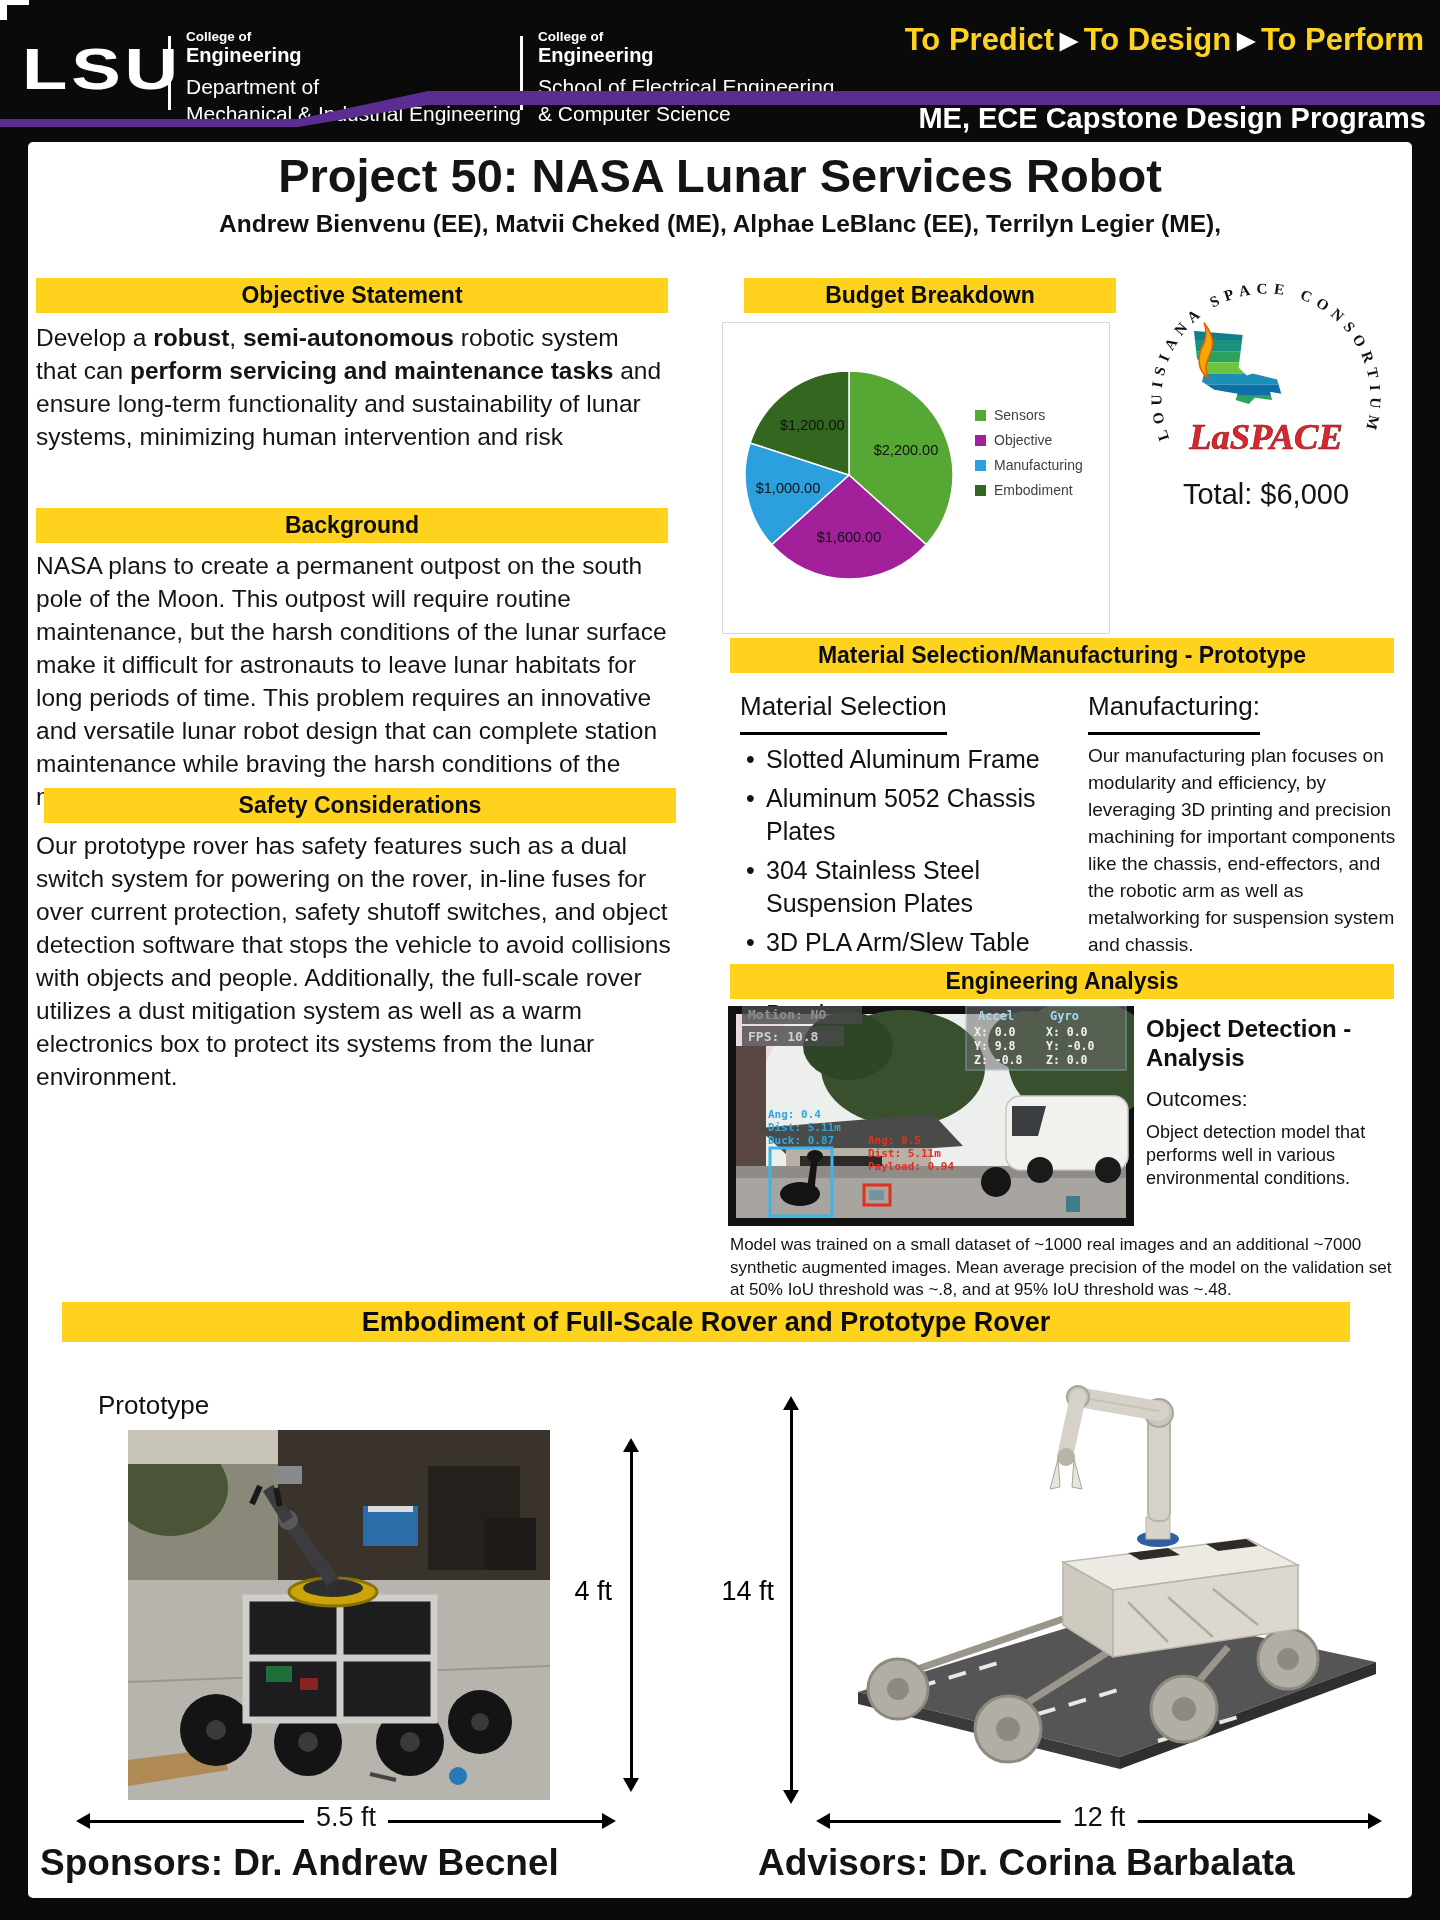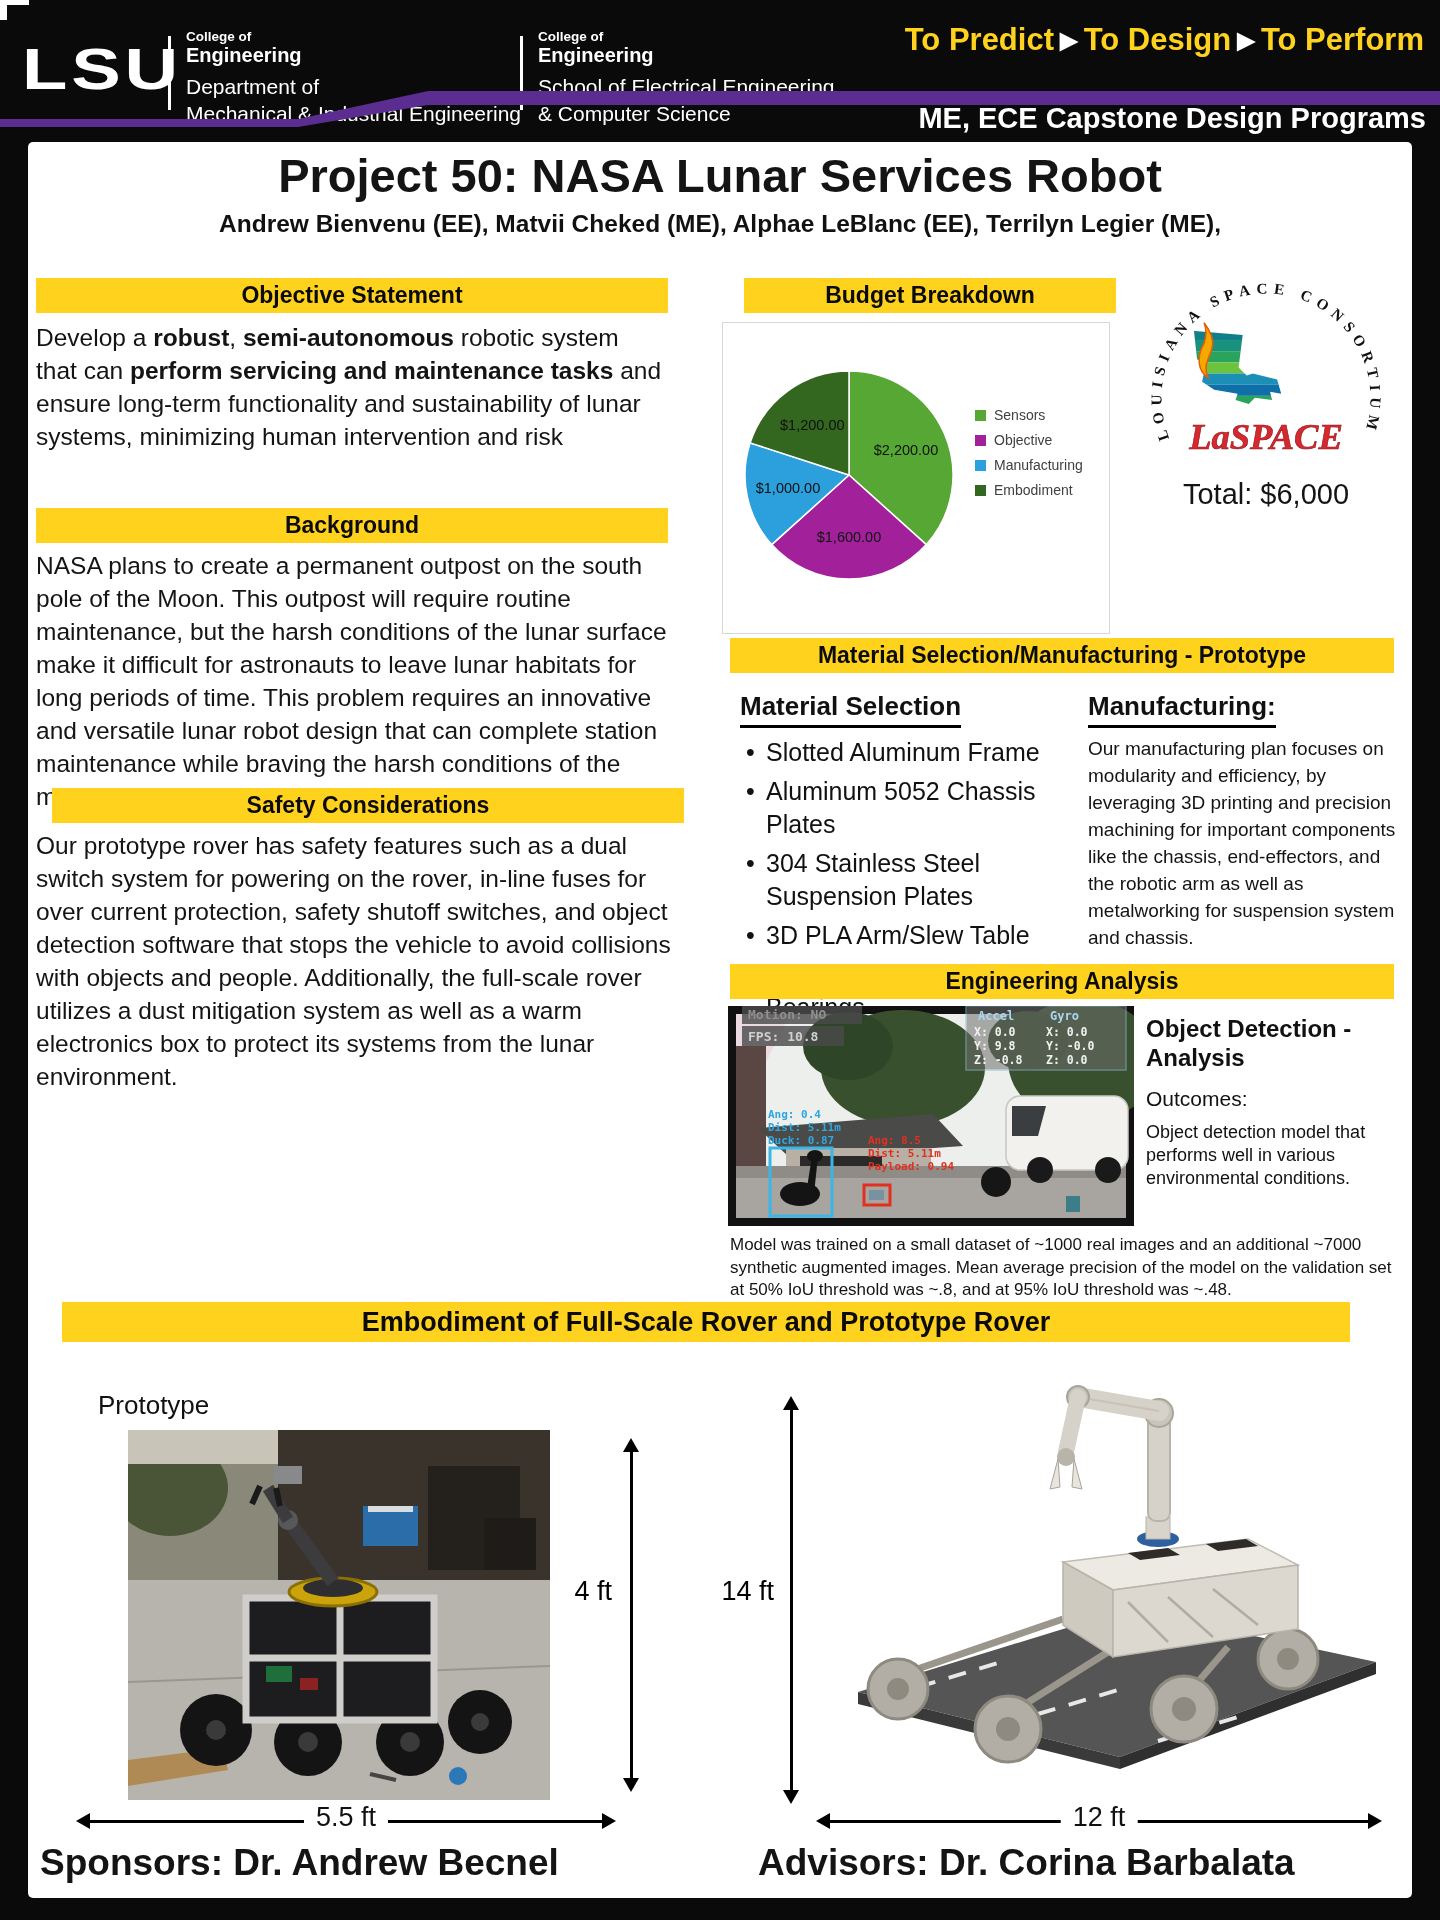--- a/index.html
+++ b/index.html
@@ -19,21 +19,21 @@
   .motto .tri{color:#fff;font-size:23px;vertical-align:2px;padding:0 6px;}
   .program{position:absolute;right:14px;top:102px;font-size:29px;font-weight:700;color:#fff;white-space:nowrap;}
   
   .content{position:absolute;left:28px;top:142px;width:1384px;height:1756px;background:#fff;border-radius:5px;}
   .title{position:absolute;left:0;top:6px;width:100%;text-align:center;font-size:47px;font-weight:800;color:#141414;}
   .authors{position:absolute;left:0;top:66px;width:100%;text-align:center;font-size:24.5px;font-weight:700;line-height:1.32;}
   .bar{position:absolute;background:#FFD21E;color:#0b0b0b;font-weight:700;text-align:center;
        font-size:23px;height:35px;line-height:35px;}
   .body-lg{position:absolute;font-size:24.5px;line-height:1.345;color:#141414;}
   .body-sm{position:absolute;font-size:19px;line-height:1.42;color:#141414;}
-  .subhead{font-size:26px;font-weight:700;border-bottom:3px solid #000;display:inline-block;padding-bottom:3px;line-height:1.15;}
+  .subhead{font-size:26px;font-weight:400;border-bottom:3px solid #000;display:inline-block;padding-bottom:10px;line-height:1.15;}
   .bullets{margin:8px 0 0 0;padding:0;list-style:none;font-size:25px;line-height:1.3;}
   .bullets li{position:relative;padding-left:26px;margin-bottom:7px;}
   .bullets li::before{content:"\2022";position:absolute;left:6px;top:0;}
   .piebox{position:absolute;left:694px;top:180px;width:386px;height:310px;border:1.5px solid #d8d8d8;background:#fff;}
   .legend{position:absolute;left:252px;top:84px;}
   .legend-item{display:flex;align-items:center;margin-bottom:9px;}
   .legend-item .sw{width:11px;height:11px;margin-right:8px;flex:0 0 auto;}
   .legend-item .lbl{font-size:14px;color:#404040;}
   .total{position:absolute;left:1104px;top:336px;width:268px;text-align:center;font-size:29px;color:#141414;}
   .caption{position:absolute;left:702px;top:1092px;width:666px;font-size:17px;line-height:1.33;color:#141414;}
@@ -88,21 +88,21 @@
     <div class="authors">
       <div>Andrew Bienvenu (EE), Matvii Cheked (ME), Alphae LeBlanc (EE), Terrilyn Legier (ME),</div>
     </div>
 
     <div class="bar" style="left:8px;top:136px;width:632px;">Objective Statement</div>
     <div class="body-lg" style="left:8px;top:180px;width:626px;"><span>Develop a </span><b>robust</b><span>, </span><b>semi-autonomous</b><span> robotic system that can </span><b>perform servicing and maintenance tasks</b><span> and ensure long-term functionality and sustainability of lunar systems, minimizing human intervention and risk</span></div>
 
     <div class="bar" style="left:8px;top:366px;width:632px;">Background</div>
     <div class="body-lg" style="left:8px;top:408px;width:632px;">NASA plans to create a permanent outpost on the south pole of the Moon. This outpost will require routine maintenance, but the harsh conditions of the lunar surface make it difficult for astronauts to leave lunar habitats for long periods of time. This problem requires an innovative and versatile lunar robot design that can complete station maintenance while braving the harsh conditions of the moon.</div>
 
-    <div class="bar" style="left:24px;top:646px;width:632px;">Safety Considerations</div>
+    <div class="bar" style="left:16px;top:646px;width:632px;">Safety Considerations</div>
     <div class="body-lg" style="left:8px;top:688px;width:640px;">Our prototype rover has safety features such as a dual switch system for powering on the rover, in-line fuses for over current protection, safety shutoff switches, and object detection software that stops the vehicle to avoid collisions with objects and people. Additionally, the full-scale rover utilizes a dust mitigation system as well as a warm electronics box to protect its systems from the lunar environment.</div>
 
     <div class="bar" style="left:716px;top:136px;width:372px;">Budget Breakdown</div>
 
     <div class="piebox">
       <svg id="pie-svg" class="abs" style="left:14px;top:40px;" width="224" height="224">
           <path d="M 112 112 L 112.0 8.0 A 104 104 0 0 1 189.3 181.6 Z" fill="#56A733" stroke="#ffffff" stroke-width="1.5"></path>
           <text x="169.0" y="91.6" text-anchor="middle" font-size="14.5" fill="#111">$2,200.00</text>
           <path d="M 112 112 L 189.3 181.6 A 104 104 0 0 1 34.7 181.6 Z" fill="#A2219B" stroke="#ffffff" stroke-width="1.5"></path>
           <text x="112.0" y="179.4" text-anchor="middle" font-size="14.5" fill="#111">$1,600.00</text>

